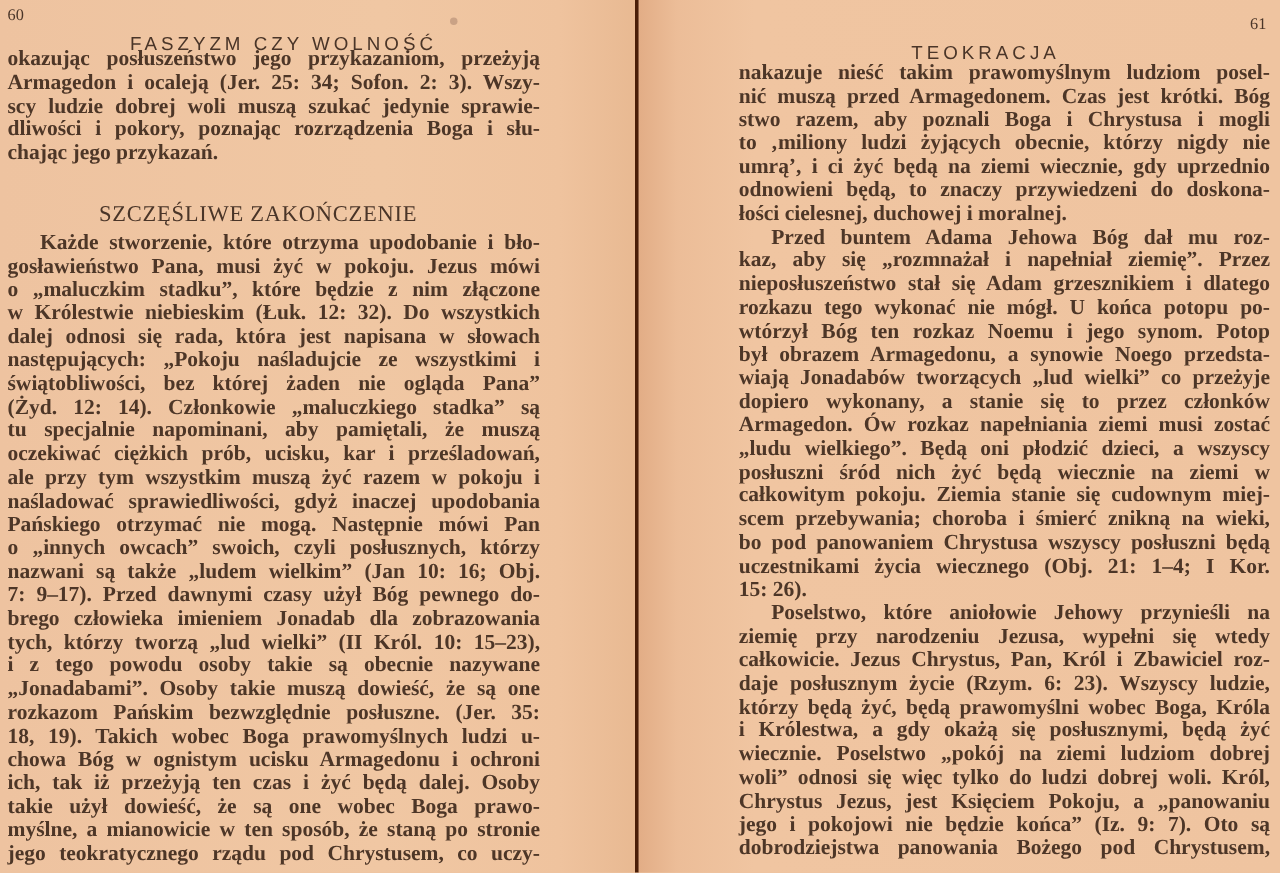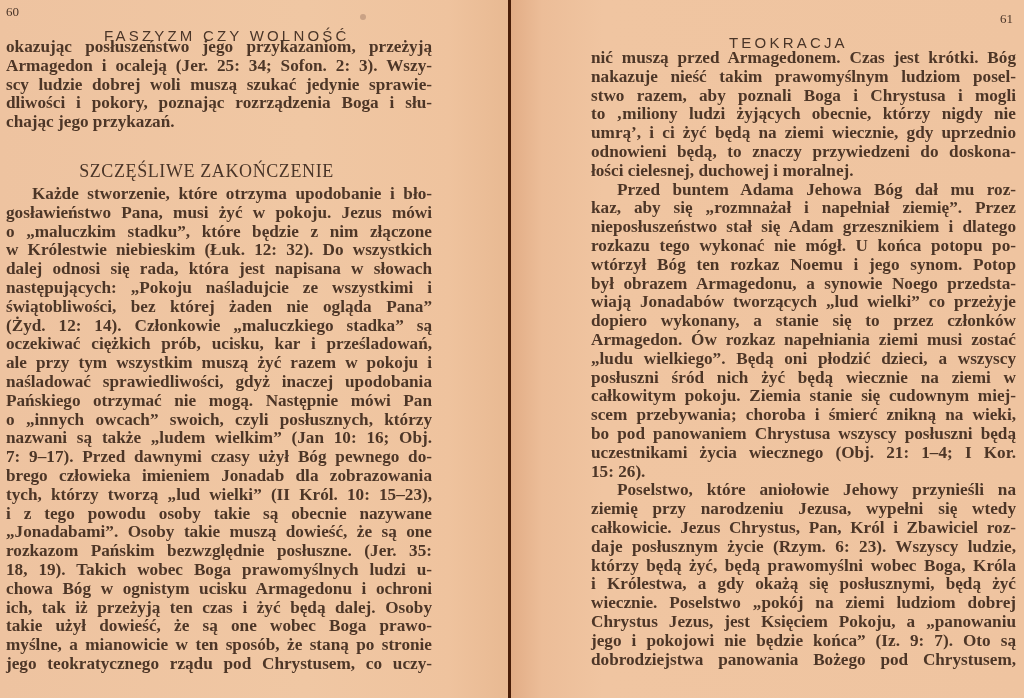--- a/index.html
+++ b/index.html
@@ -78,20 +78,21 @@
 
   <div class="text-block" style="left:6px; top:185px; width:426px;" id="lp-main">
       <span class="line indent">Każde stworzenie, które otrzyma upodobanie i bło-</span>
       <span class="line">gosławieństwo Pana, musi żyć w pokoju. Jezus mówi</span>
       <span class="line">o „maluczkim stadku”, które będzie z nim złączone</span>
       <span class="line">w Królestwie niebieskim (Łuk. 12: 32). Do wszystkich</span>
       <span class="line">dalej odnosi się rada, która jest napisana w słowach</span>
       <span class="line">następujących: „Pokoju naśladujcie ze wszystkimi i</span>
       <span class="line">świątobliwości, bez której żaden nie ogląda Pana”</span>
       <span class="line">(Żyd. 12: 14). Członkowie „maluczkiego stadka” są</span>
+      <span class="line">tu specjalnie napominani, aby pamiętali, że muszą</span>
       <span class="line">oczekiwać ciężkich prób, ucisku, kar i prześladowań,</span>
       <span class="line">ale przy tym wszystkim muszą żyć razem w pokoju i</span>
       <span class="line">naśladować sprawiedliwości, gdyż inaczej upodobania</span>
       <span class="line">Pańskiego otrzymać nie mogą. Następnie mówi Pan</span>
       <span class="line">o „innych owcach” swoich, czyli posłusznych, którzy</span>
       <span class="line">nazwani są także „ludem wielkim” (Jan 10: 16; Obj.</span>
       <span class="line">7: 9–17). Przed dawnymi czasy użył Bóg pewnego do-</span>
       <span class="line">brego człowieka imieniem Jonadab dla zobrazowania</span>
       <span class="line">tych, którzy tworzą „lud wielki” (II Król. 10: 15–23),</span>
       <span class="line">i z tego powodu osoby takie są obecnie nazywane</span>
@@ -106,22 +107,22 @@
     </div>
 </div>
 
 <div class="gutter-line"></div>
 
 <div class="page page-right">
   <span class="run-head" style="left:218px; top:11px;">TEOKRACJA</span>
   <span class="page-num" style="left:489px; top:11px;">61</span>
 
   <div class="text-block" style="left:80px; top:49px; width:425px;" id="rp-text">
+      <span class="line">nakazuje nieść takim prawomyślnym ludziom posel-</span>
       <span class="line">nić muszą przed Armagedonem. Czas jest krótki. Bóg</span>
-      <span class="line">nakazuje nieść takim prawomyślnym ludziom posel-</span>
       <span class="line">stwo razem, aby poznali Boga i Chrystusa i mogli</span>
       <span class="line">to ‚miliony ludzi żyjących obecnie, którzy nigdy nie</span>
       <span class="line">umrą’, i ci żyć będą na ziemi wiecznie, gdy uprzednio</span>
       <span class="line">odnowieni będą, to znaczy przywiedzeni do doskona-</span>
       <span class="line last">łości cielesnej, duchowej i moralnej.</span>
       <span class="line indent">Przed buntem Adama Jehowa Bóg dał mu roz-</span>
       <span class="line">kaz, aby się „rozmnażał i napełniał ziemię”. Przez</span>
       <span class="line">nieposłuszeństwo stał się Adam grzesznikiem i dlatego</span>
       <span class="line">rozkazu tego wykonać nie mógł. U końca potopu po-</span>
       <span class="line">wtórzył Bóg ten rozkaz Noemu i jego synom. Potop</span>
@@ -136,17 +137,18 @@
       <span class="line">bo pod panowaniem Chrystusa wszyscy posłuszni będą</span>
       <span class="line">uczestnikami życia wiecznego (Obj. 21: 1–4; I Kor.</span>
       <span class="line last">15: 26).</span>
       <span class="line indent">Poselstwo, które aniołowie Jehowy przynieśli na</span>
       <span class="line">ziemię przy narodzeniu Jezusa, wypełni się wtedy</span>
       <span class="line">całkowicie. Jezus Chrystus, Pan, Król i Zbawiciel roz-</span>
       <span class="line">daje posłusznym życie (Rzym. 6: 23). Wszyscy ludzie,</span>
       <span class="line">którzy będą żyć, będą prawomyślni wobec Boga, Króla</span>
       <span class="line">i Królestwa, a gdy okażą się posłusznymi, będą żyć</span>
       <span class="line">wiecznie. Poselstwo „pokój na ziemi ludziom dobrej</span>
+      <span class="line">woli” odnosi się więc tylko do ludzi dobrej woli. Król,</span>
       <span class="line">Chrystus Jezus, jest Księciem Pokoju, a „panowaniu</span>
       <span class="line">jego i pokojowi nie będzie końca” (Iz. 9: 7). Oto są</span>
       <span class="line">dobrodziejstwa panowania Bożego pod Chrystusem,</span>
     </div>
 </div>
 
 </body></html>

